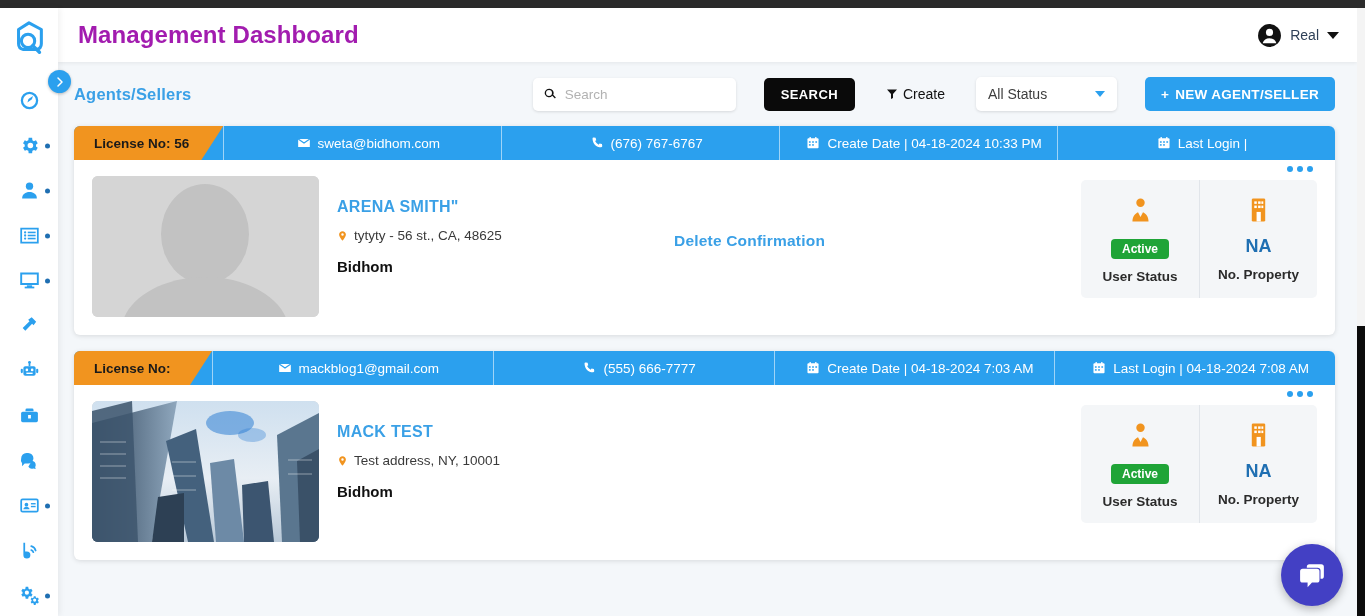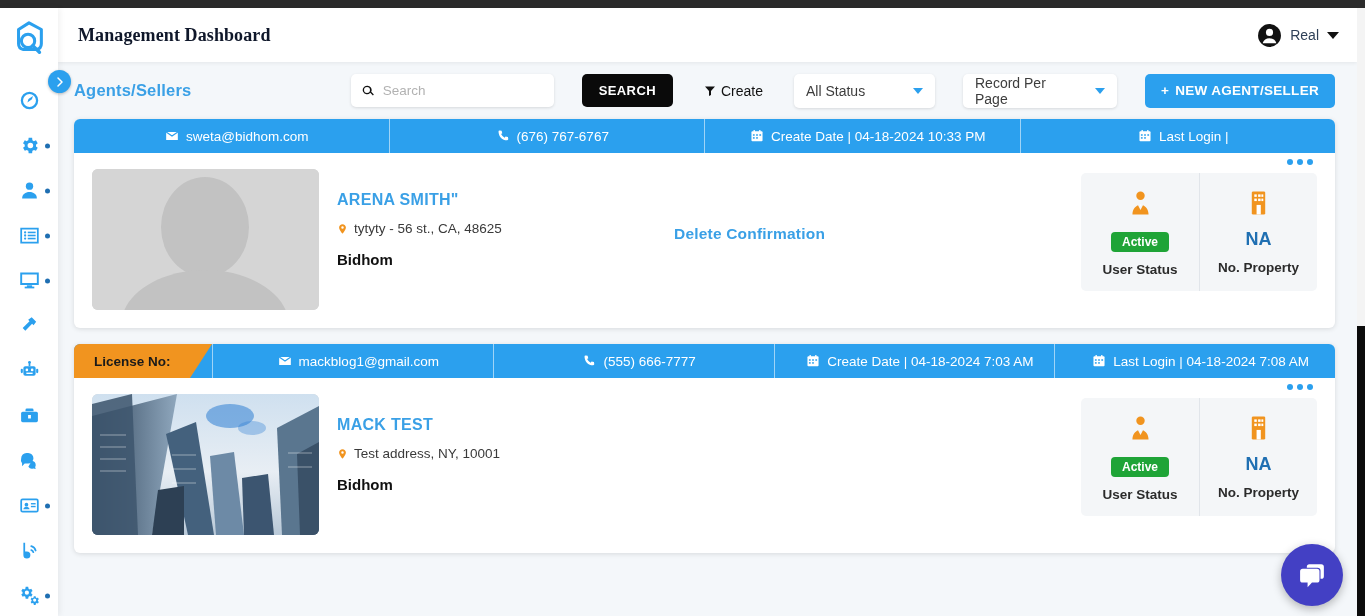--- a/index.html
+++ b/index.html
@@ -50,35 +50,35 @@
   }
 
   
   .header {
     position: absolute; top: 8px; left: 58px; width: 1299px; height: 54px;
     background: #fff; display: flex; align-items: center;
     justify-content: space-between; padding: 0 18px 0 20px;
     box-shadow: 0 1px 4px rgba(0,0,0,.07);
     z-index: 10;
   }
-  .header-title { font-size: 18px; font-weight: bold; color: #0f172a; letter-spacing:.1px;font-family:Liberation Serif, serif;}
+  .header-title { font-size: 24px; font-weight: bold; color: #a21caf; letter-spacing:.1px;}
   .header-user { display: flex; align-items: center; gap: 8px; cursor:pointer; }
   .header-user .uicon { width: 25px; height: 25px; display:block; }
   .header-user .uname { font-size: 14px; color: #2e4057; }
   .caret { width:0;height:0;border-left:6px solid transparent;border-right:6px solid transparent;border-top:7px solid #111; }
 
   
   .content {
     position: absolute; top: 62px; left: 58px; width: 1299px; height: 554px;
     background: #f4f7fa; overflow: hidden;
   }
 
   
   .toolbar {
-    height: 57px; display: flex; align-items: center;
+    height: 64px; display: flex; align-items: center;
     padding: 0 22px 0 16px; gap: 0;
   }
   .page-heading {
     font-size: 16.5px; font-weight: bold; color: #3aa0e6; letter-spacing:.2px;
     white-space: nowrap;
   }
   .toolbar-right { margin-left: auto; display:flex; align-items:center; gap:28px; }
   .search-box {
     width: 203px; height: 33px; background:#fff; border-radius: 5px;
     display:flex; align-items:center; padding: 0 10px; gap: 8px;
@@ -362,34 +362,31 @@
               <path d="M2 3h20l-8 9v8l-4 2v-10z"></path>
             </svg>
           <span>Create</span>
         </div>
 
         <div class="select-pill" style="width:141px">
           <span>All Status</span>
           <span class="dcaret"></span>
         </div>
 
-        <div class="select-pill" style="width:154px">
-          <span>Record Per Page</span>
-          <span class="dcaret"></span>
-        </div>
 
         <button class="btn-new">
           <span>+</span>
           <span>NEW AGENT/SELLER</span>
         </button>
       </div>
     </div>
 
     <div class="card">
       <div class="card-band">
+        <div class="band-lic">License No: 56</div>
         <div class="band-cell">
           <svg viewBox="0 0 24 24">
               <path d="M2 5h20v14H2z" fill="#fff"></path>
               <path d="M2 5l10 7 10-7" fill="none" stroke="#2ba0ee" stroke-width="2"></path>
             </svg>
           <span>sweta@bidhom.com</span>
         </div>
         <div class="band-cell">
           <svg viewBox="0 0 24 24">
               <path d="M6.6 2.5l3 .6 1.2 4-2.1 1.6a13 13 0 006.1 6.1l1.6-2.1 4 1.2.6 3a2 2 0 01-2 2.3C10.6 19.2 4.8 13.4 4.3 4.5a2 2 0 012.3-2z"></path>

